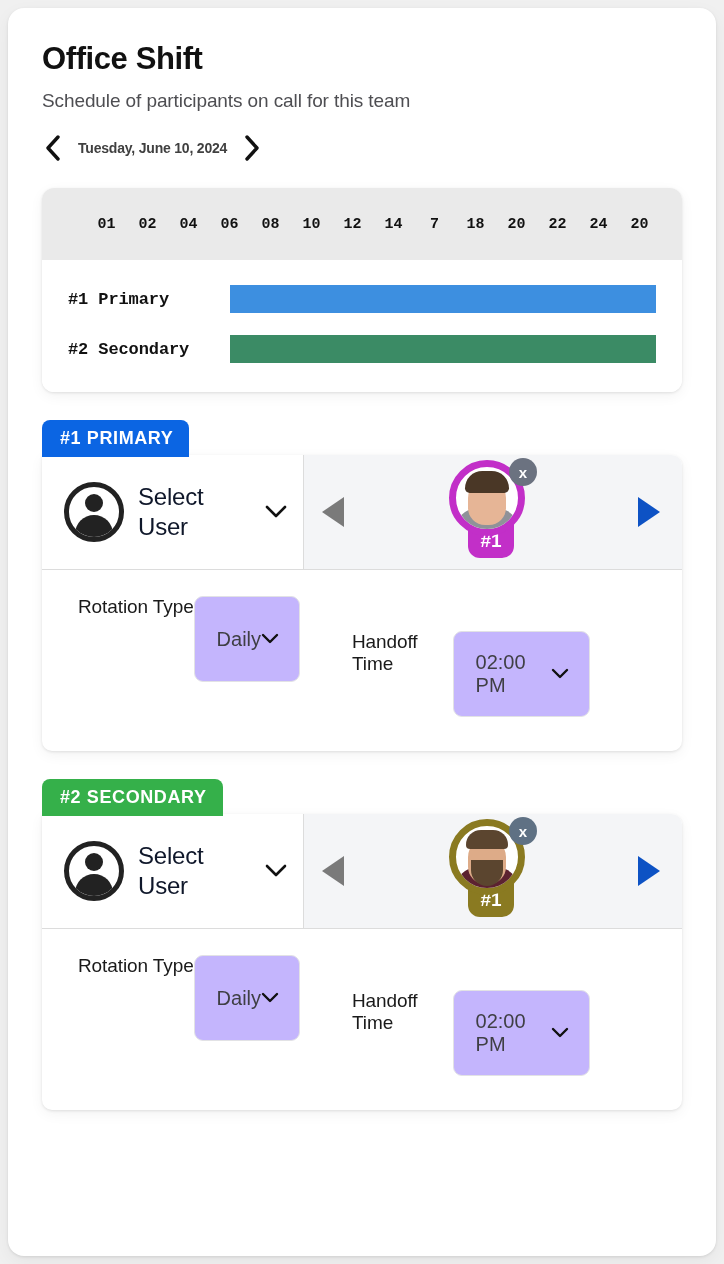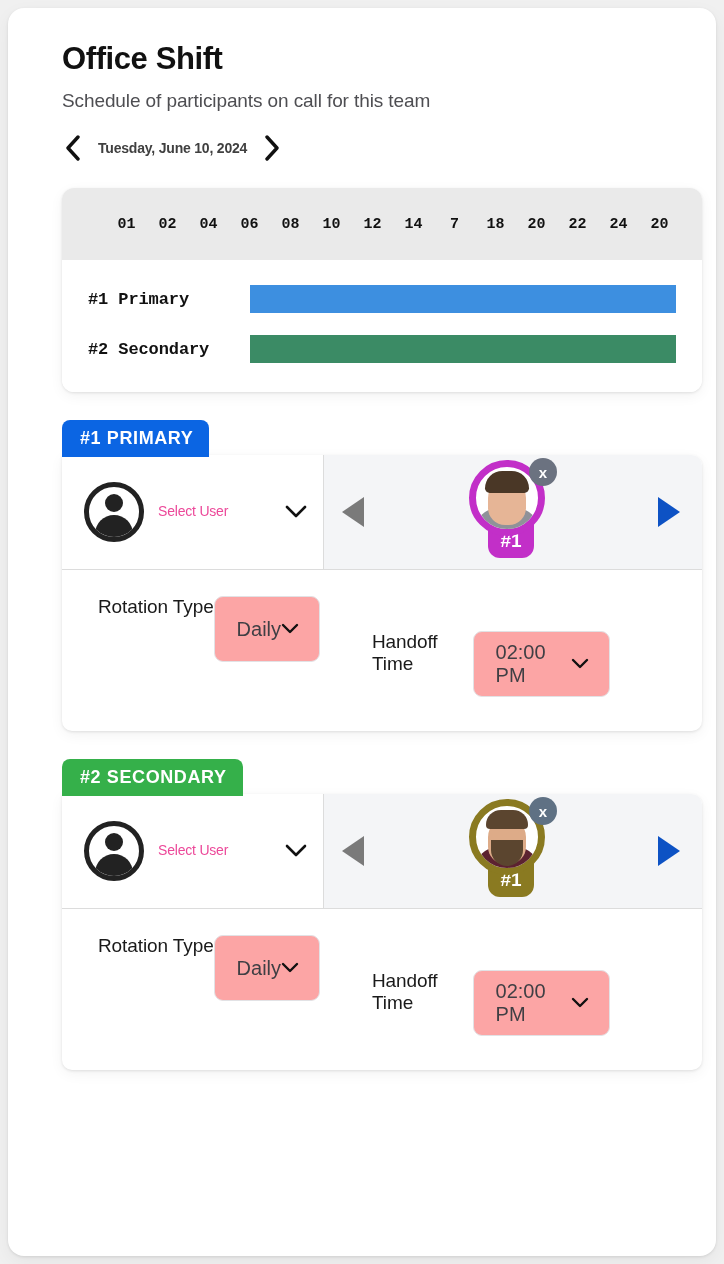--- a/index.html
+++ b/index.html
@@ -11,21 +11,20 @@
     -webkit-font-smoothing: antialiased;
   }
   .page {
     position: absolute;
     left: 8px; top: 8px;
     width: 708px; height: 1248px;
     background: #ffffff;
     border-radius: 16px;
     box-shadow: 0 1px 3px rgba(0,0,0,0.10), 0 6px 18px rgba(0,0,0,0.05);
     overflow: hidden;
-    padding-left: 20px;
   }
   .inner { padding: 34px 28px 0 34px; }
 
   
   .title {
     font-size: 31px;
     font-weight: 700;
     color: #111111;
     letter-spacing: -0.4px;
     line-height: 1.1;
@@ -182,22 +181,22 @@
   .avatar-placeholder::after {
     content: "";
     position: absolute;
     left: 50%; top: 28px;
     transform: translateX(-50%);
     width: 38px; height: 30px;
     border-radius: 19px 19px 0 0;
     background: #222;
   }
   .us-label {
-    font-size: 14px;
-    color: #ec4899;
+    font-size: 24px;
+    color: #0f172a;
     line-height: 1.25;
     flex: 1;
     letter-spacing: -0.2px;
   }
   .us-chev { color: #111; display: flex; align-items: center; }
 
   .carousel {
     flex: 1;
     background: #f4f5f7;
     border-bottom: 1px solid #dcdcdc;
@@ -308,24 +307,24 @@
   .field { display: flex; flex-direction: row; }
   .field.rot { width: 238px; }
   .field.hand { width: 238px; margin-top: 35px; }
   .field-label {
     font-size: 19px;
     color: #1a1a1a;
     margin-bottom: 14px;
     letter-spacing: -0.1px;
   }
   .select-box {
-    height: 66px;
+    height: 86px;
     border: 1px solid #e2e2e5;
     border-radius: 9px;
-    background: #fca5a5;
+    background: #c4b5fd;
     display: flex;
     align-items: center;
     justify-content: space-between;
     padding: 0 20px 0 22px;
     font-size: 20px;
     color: #3f3f44;
     cursor: pointer;
   }
   .select-box .cv { color: #111; display: flex; align-items: center; }
 </style>

